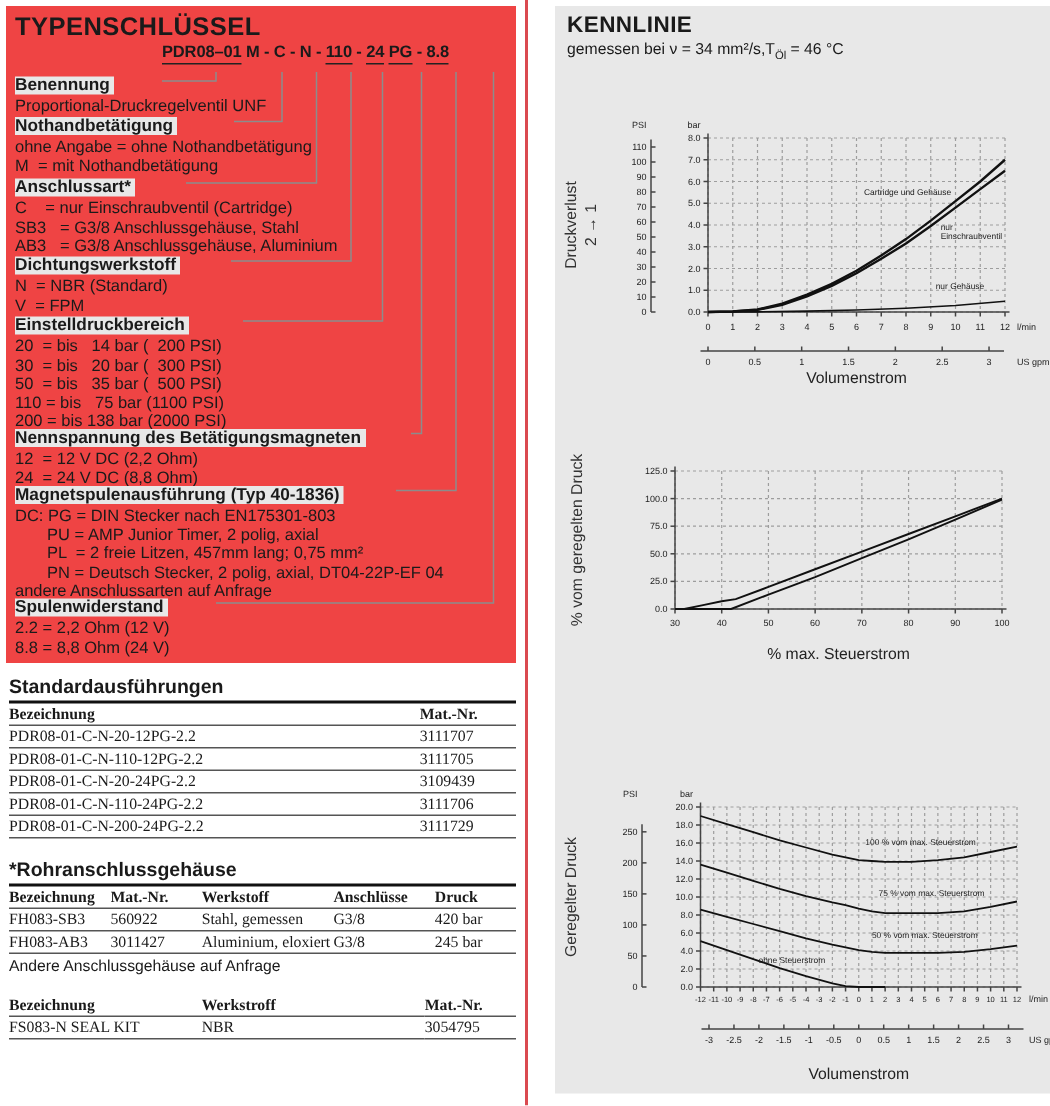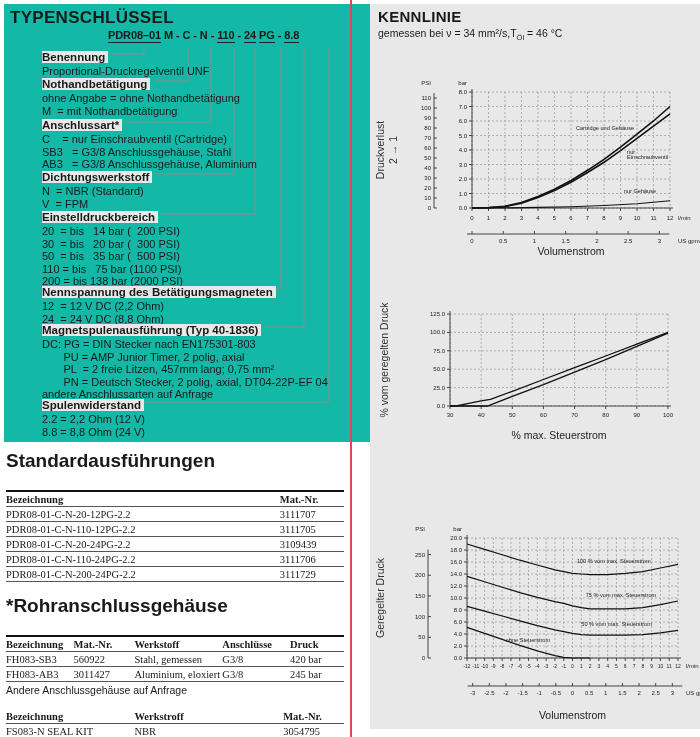--- a/index.html
+++ b/index.html
@@ -1,33 +1,33 @@
 <!DOCTYPE html>
 <html><head>
 <meta charset="utf-8">
 <style>
   html,body{margin:0;padding:0;}
   body{width:700px;height:737px;background:#fff;font-family:"Liberation Sans",sans-serif;color:#1a1a1a;position:relative;overflow:hidden;}
   .page{position:absolute;inset:0;}
 
   
-  .ts-box{position:absolute;left:4px;top:4px;width:340px;height:438px;background:#14b8a6;padding-left:32px;}
+  .ts-box{position:absolute;left:4px;top:4px;width:340px;height:438px;background:#ef4444;}
   .ts-title{position:absolute;left:6px;top:4px;font-size:17px;font-weight:bold;letter-spacing:.3px;}
   .ts-code{position:absolute;left:104px;top:25px;font-size:11px;font-weight:bold;letter-spacing:-0.1px;white-space:pre;}
   .ts-code .u{border-bottom:1.5px solid #222;padding-bottom:1px;margin-top:36px;}
   .ts-connectors{position:absolute;left:0;top:0;width:340px;height:438px;}
   .ts-connectors polyline{fill:none;stroke:#8c8c8c;stroke-width:1;}
-  .ts-sections{position:absolute;left:0;top:0;width:340px;height:398px;margin-left:32px;}
+  .ts-sections{position:absolute;left:0;top:0;width:340px;height:398px;}
   .ts-section{position:absolute;left:6px;right:6px;}
   .ts-section h3{margin:0;font-size:11.5px;font-weight:bold;line-height:13px;background:#e8e8e8;display:inline;padding-right:3px;}
   .ts-section .ln{font-size:11px;line-height:12.5px;white-space:pre;}
 
   
   .tables{position:absolute;left:6px;top:450px;width:338px;}
-  .tbl-title{font-size:19px;font-weight:bold;border-bottom:2px solid #111;padding-bottom:18px;margin-top:0;}
+  .tbl-title{font-size:13px;font-weight:bold;border-bottom:2px solid #111;padding-bottom:2px;margin-top:0;}
   table{border-collapse:collapse;width:100%;table-layout:fixed;}
   th,td{font-size:10.5px;text-align:left;padding:1.5px 0 1.5px 0;border-bottom:1px solid #555;overflow:hidden;white-space:nowrap;font-family:Liberation Serif, serif;}
   th{font-weight:bold;}
   .tbl-note{font-size:10.5px;margin-top:2px;}
   .tbl-block{margin-bottom:13px;}
 
   
   .red-line{position:absolute;left:350px;top:0;width:2px;height:737px;background:#da4a50;}
 
   

